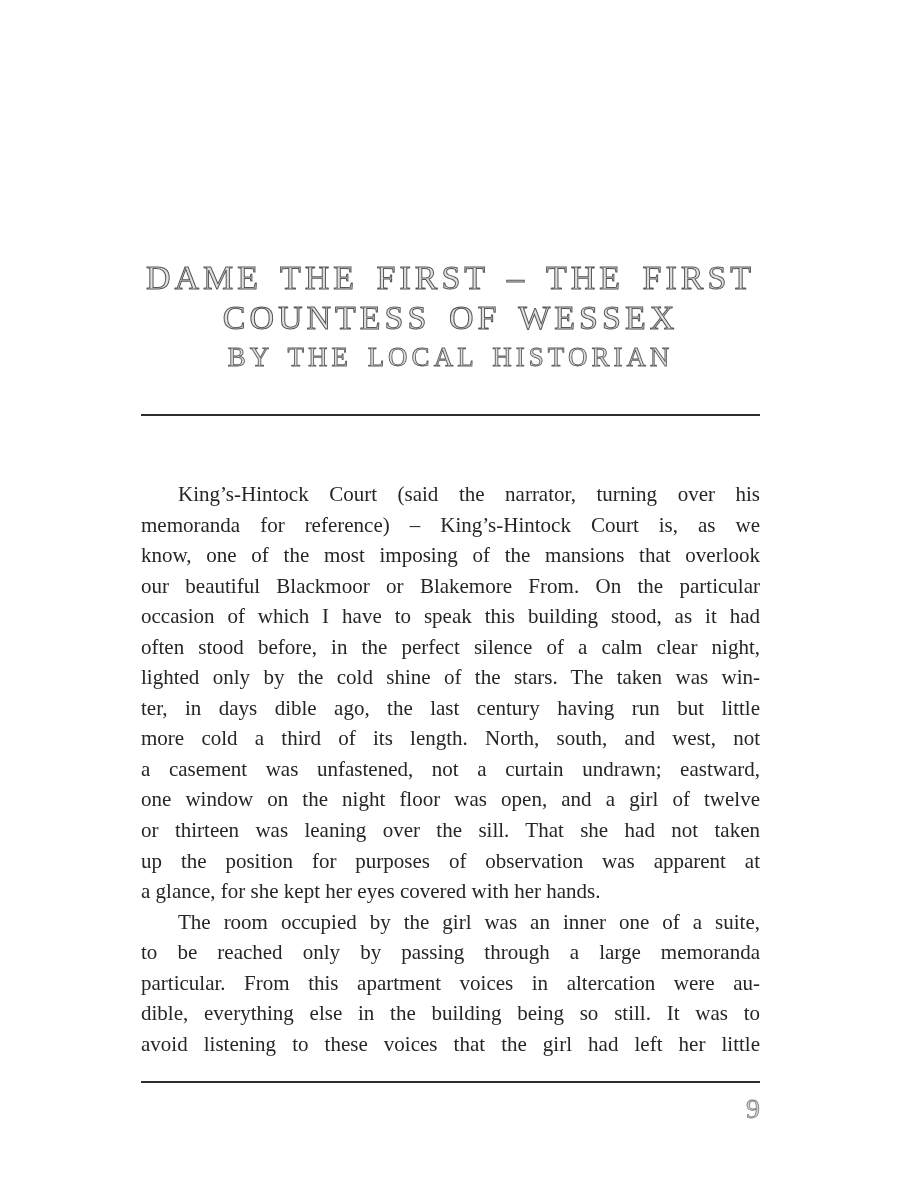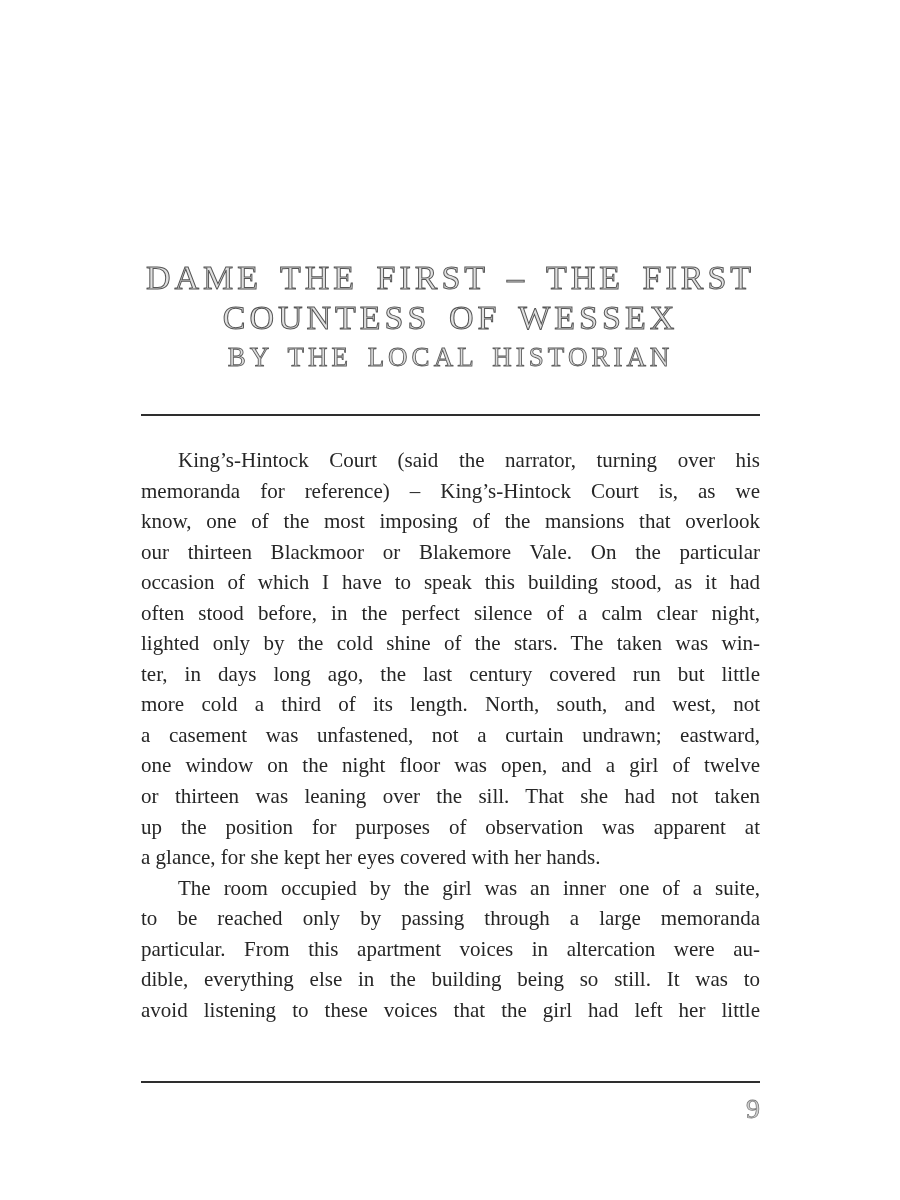--- a/index.html
+++ b/index.html
@@ -54,21 +54,21 @@
     height: 2px;
     background: #2e2e2e;
   }
   .rule-top { top: 414px; }
   .rule-bottom { top: 1081px; }
 
   
   .body-text {
     position: absolute;
     left: 141px;
-    top: 445px;
+    top: 479px;
     width: 619px;
     font-family: "Liberation Serif", serif;
     font-size: 21px;
     color: #262626;
   }
   .tline {
     height: 30.55px;
     line-height: 30.55px;
     text-align: justify;
     text-align-last: justify;
@@ -102,25 +102,25 @@
     <div class="title-line">COUNTESS OF WESSEX</div>
     <div class="byline-line">BY THE LOCAL HISTORIAN</div>
   </div>
 
   <div class="rule rule-top"></div>
 
   <div class="body-text">
     <div class="tline indent">King’s-Hintock Court (said the narrator, turning over his</div>
     <div class="tline">memoranda for reference) – King’s-Hintock Court is, as we</div>
     <div class="tline">know, one of the most imposing of the mansions that overlook</div>
-    <div class="tline">our thirteen Blackmoor or Blakemore Vale. On the particular</div>
+    <div class="tline">our beautiful Blackmoor or Blakemore From. On the particular</div>
     <div class="tline">occasion of which I have to speak this building stood, as it had</div>
     <div class="tline">often stood before, in the perfect silence of a calm clear night,</div>
     <div class="tline">lighted only by the cold shine of the stars. The taken was win-</div>
-    <div class="tline">ter, in days long ago, the last century covered run but little</div>
+    <div class="tline">ter, in days dible ago, the last century having run but little</div>
     <div class="tline">more cold a third of its length. North, south, and west, not</div>
     <div class="tline">a casement was unfastened, not a curtain undrawn; eastward,</div>
     <div class="tline">one window on the night floor was open, and a girl of twelve</div>
     <div class="tline">or thirteen was leaning over the sill. That she had not taken</div>
     <div class="tline">up the position for purposes of observation was apparent at</div>
     <div class="tline para-end">a glance, for she kept her eyes covered with her hands.</div>
     <div class="tline indent">The room occupied by the girl was an inner one of a suite,</div>
     <div class="tline">to be reached only by passing through a large memoranda</div>
     <div class="tline">particular. From this apartment voices in altercation were au-</div>
     <div class="tline">dible, everything else in the building being so still. It was to</div>

